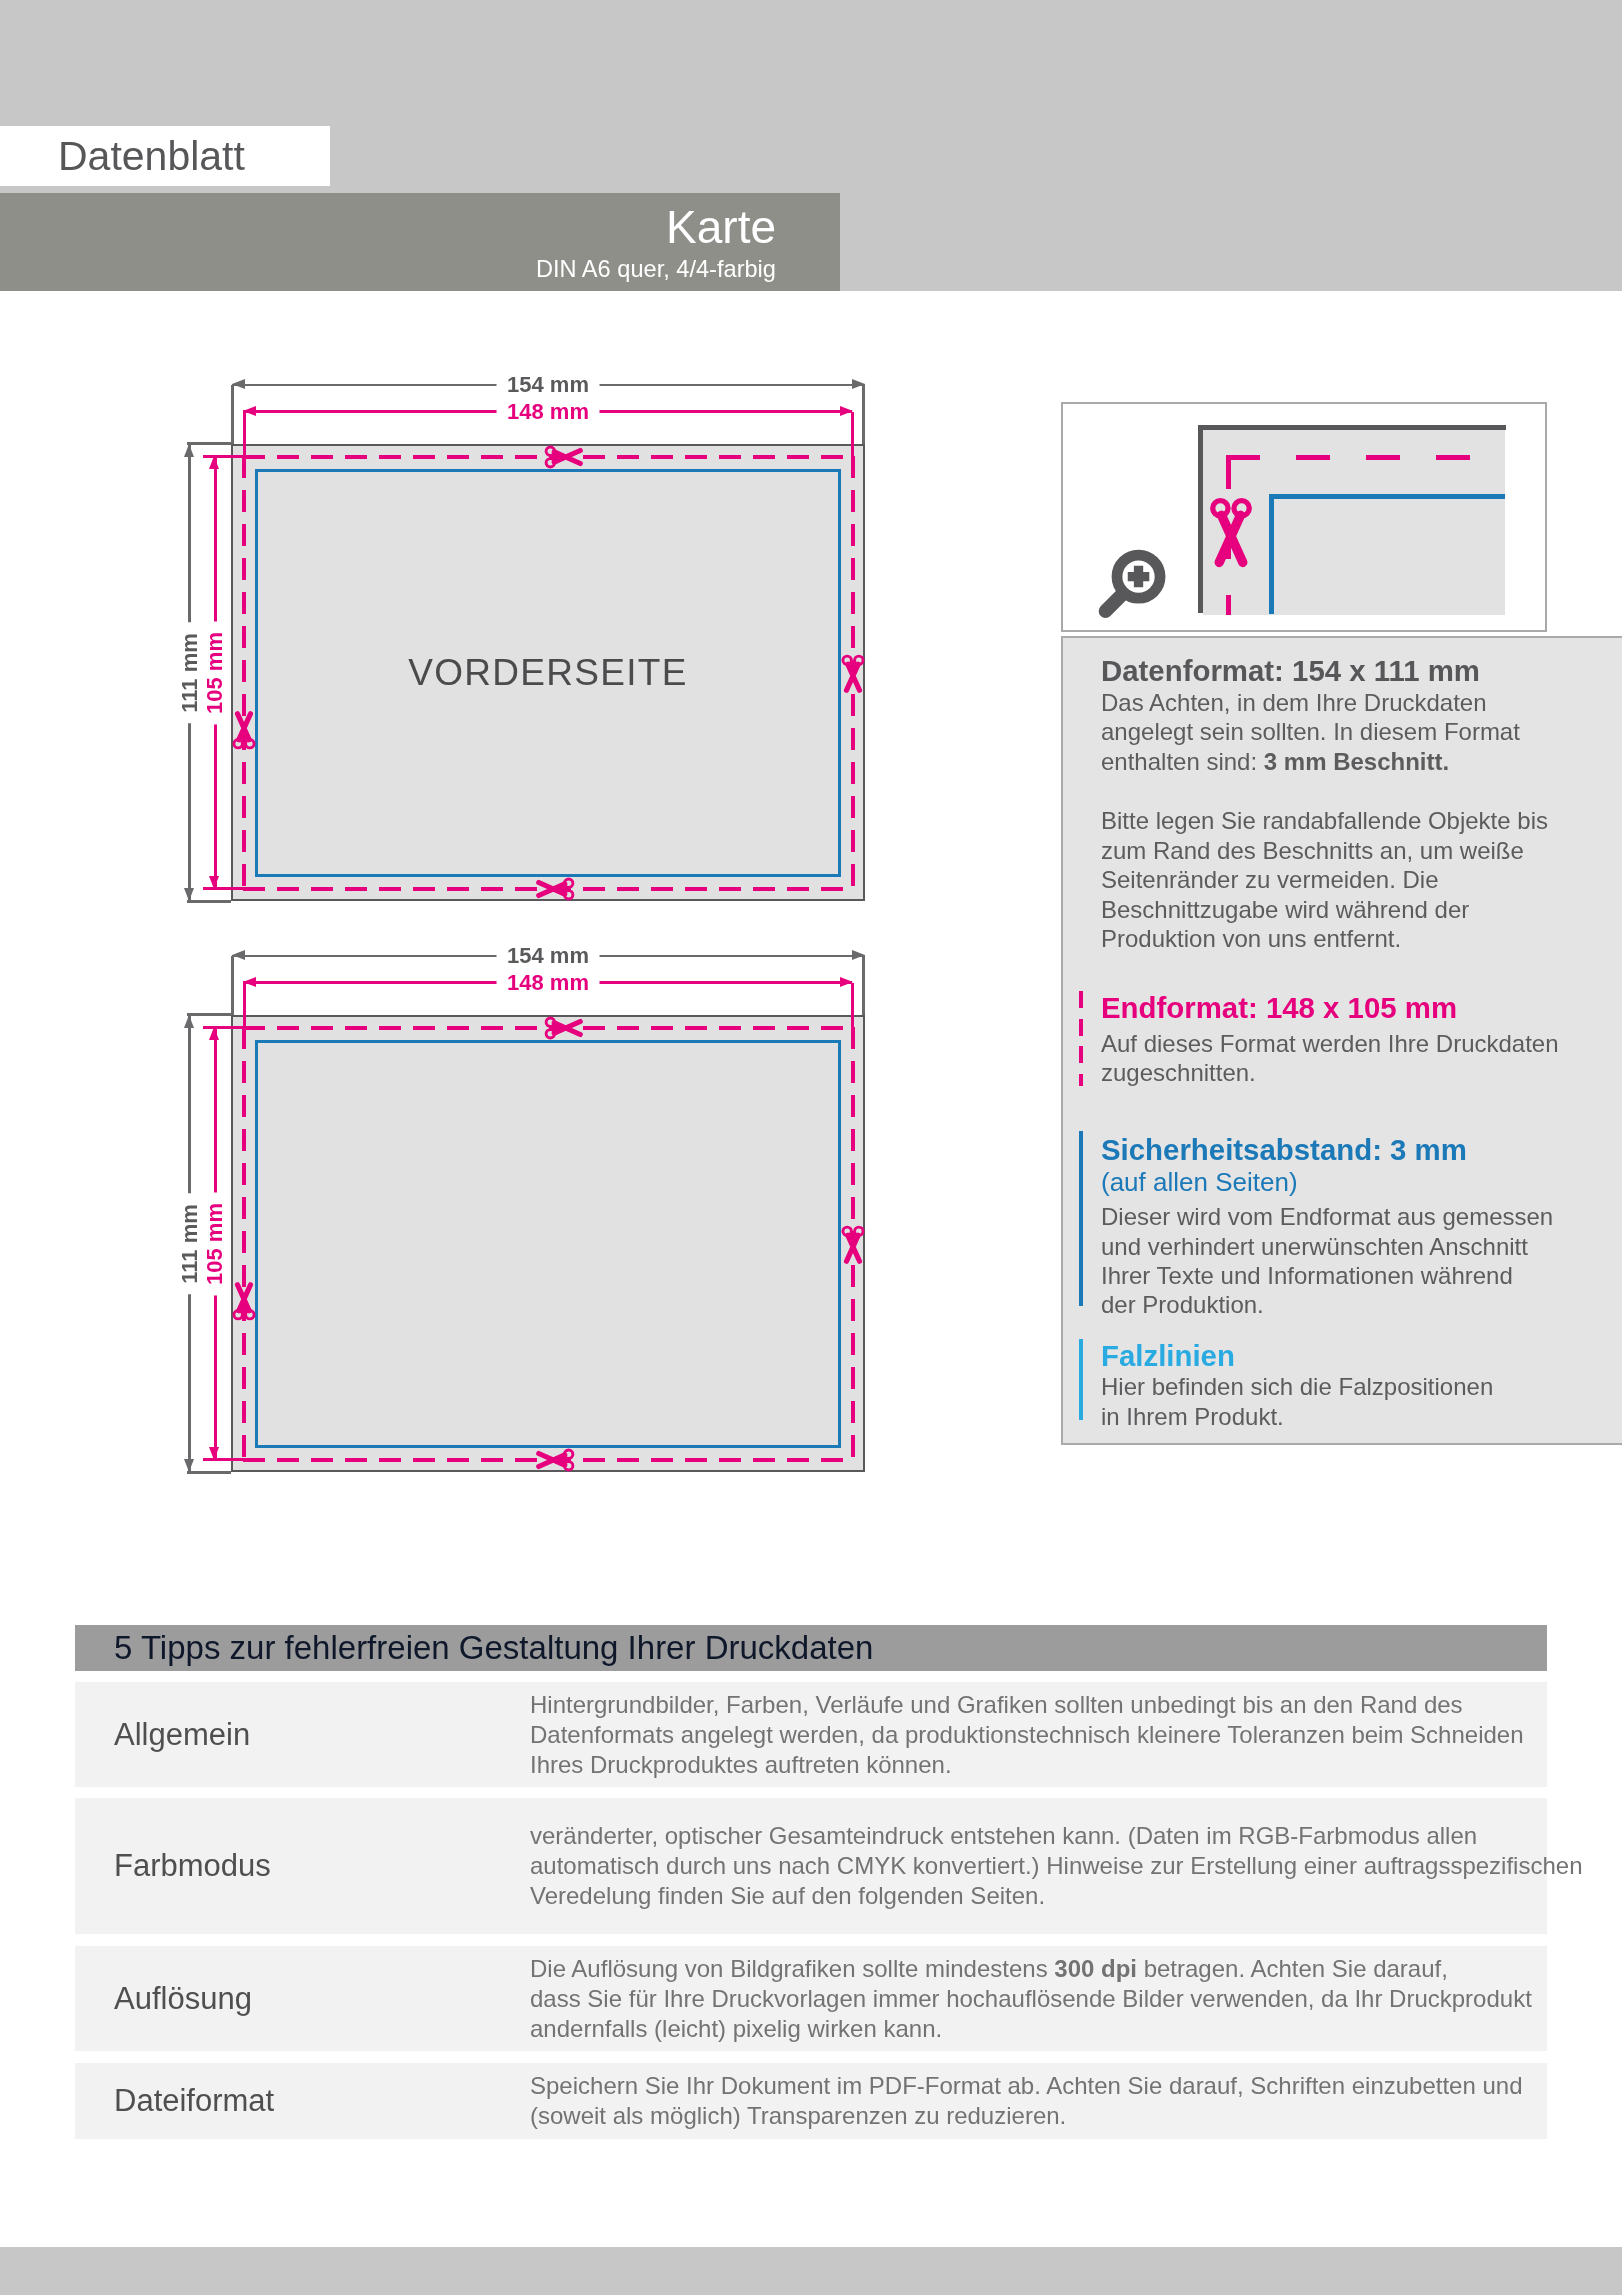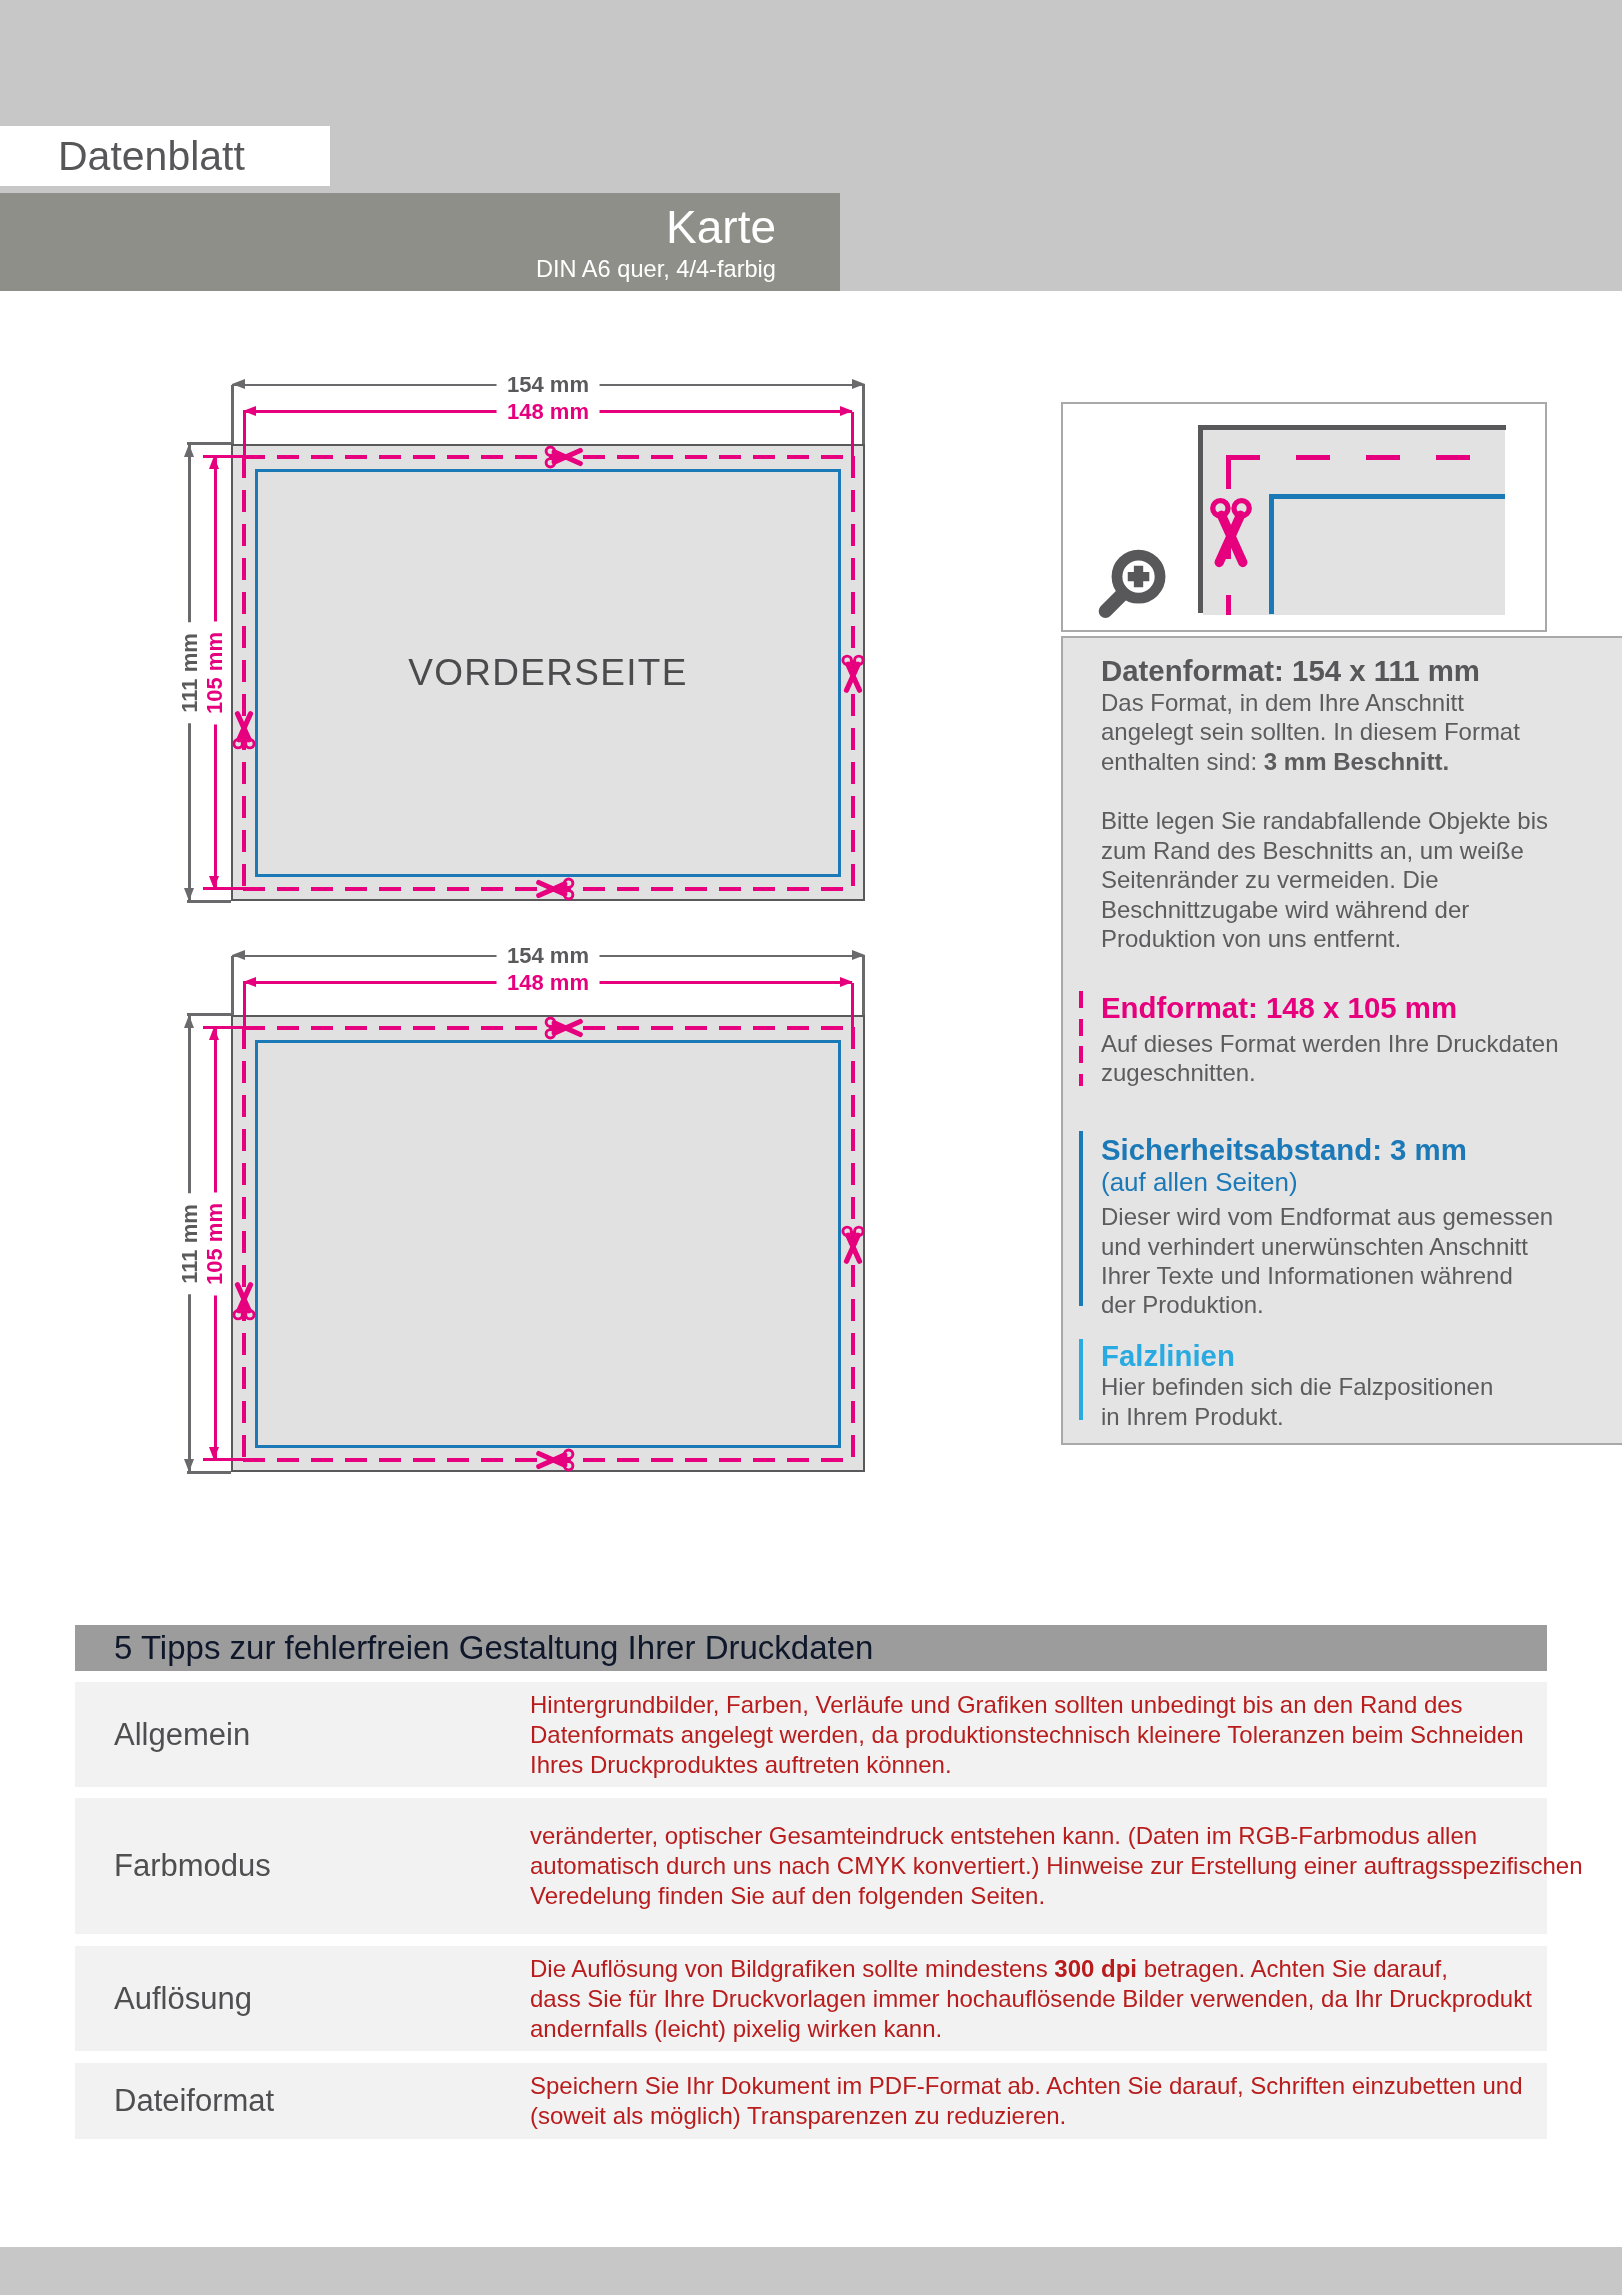--- a/index.html
+++ b/index.html
@@ -52,21 +52,21 @@
   .ib-h{position:absolute;left:38px;font-size:29.4px;font-weight:700;line-height:33px;white-space:nowrap;}
   .ib-l{position:absolute;left:38px;font-size:24px;line-height:29.4px;color:#5c5c5e;white-space:nowrap;}
   .accent{position:absolute;left:16.4px;width:3.9px;}
   
   .tips-header{position:absolute;left:75px;top:1625px;width:1472px;height:46px;background:#9c9c9d;box-sizing:border-box;}
   .tips-header span{display:block;margin-left:39px;line-height:46px;font-size:33px;color:#0f172a;}
   .row{position:absolute;left:75px;width:1472px;background:var(--rowbg);}
   .row .rlabel{position:absolute;left:39px;top:0;height:100%;display:flex;align-items:center;
                font-size:31px;color:#4f4f51;}
   .row .rtext{position:absolute;left:455px;top:0;height:100%;display:flex;flex-direction:column;
-              justify-content:center;font-size:24px;line-height:30px;color:#b91c1c;white-space:nowrap;}
+              justify-content:center;font-size:24px;line-height:30px;color:#737373;white-space:nowrap;}
   .footer{position:absolute;left:0;top:2247px;width:1623px;height:48px;background:var(--band);}
   b{font-weight:700;}
 </style>
 </head>
 <body>
 
 <div id="page">
 
   <div class="band"></div>
   <div class="badge">
@@ -247,21 +247,21 @@
             <circle cx="11" cy="10" r="6.5" stroke-width="4.5"></circle>
             <circle cx="29" cy="10" r="6.5" stroke-width="4.5"></circle>
             <path d="M12 16 L30 56 M28 16 L10 56" stroke-width="8" stroke-linecap="round"></path>
           </g>
         </svg>
       </span>
   </div>
 
   <div class="info-box">
     <div class="ib-h" style="top:16.4px;color:#57575a">Datenformat: 154 x 111 mm</div>
-    <div class="ib-l" style="top:50px">Das Format, in dem Ihre Anschnitt</div>
+    <div class="ib-l" style="top:50px">Das Achten, in dem Ihre Druckdaten</div>
     <div class="ib-l" style="top:79px">angelegt sein sollten. In diesem Format</div>
     <div class="ib-l" style="top:109px"><span>enthalten sind: </span><b>3 mm Beschnitt.</b></div>
     <div class="ib-l" style="top:168px">Bitte legen Sie randabfallende Objekte bis</div>
     <div class="ib-l" style="top:198px">zum Rand des Beschnitts an, um weiße</div>
     <div class="ib-l" style="top:227px">Seitenränder zu vermeiden. Die</div>
     <div class="ib-l" style="top:257px">Beschnittzugabe wird während der</div>
     <div class="ib-l" style="top:286px">Produktion von uns entfernt.</div>
 
     <div class="accent" style="top:353px;height:95px;background:repeating-linear-gradient(180deg,var(--magenta) 0 17px,transparent 17px 27.5px)"></div>
     <div class="ib-h" style="top:353px;color:var(--magenta)">Endformat: 148 x 105 mm</div>

